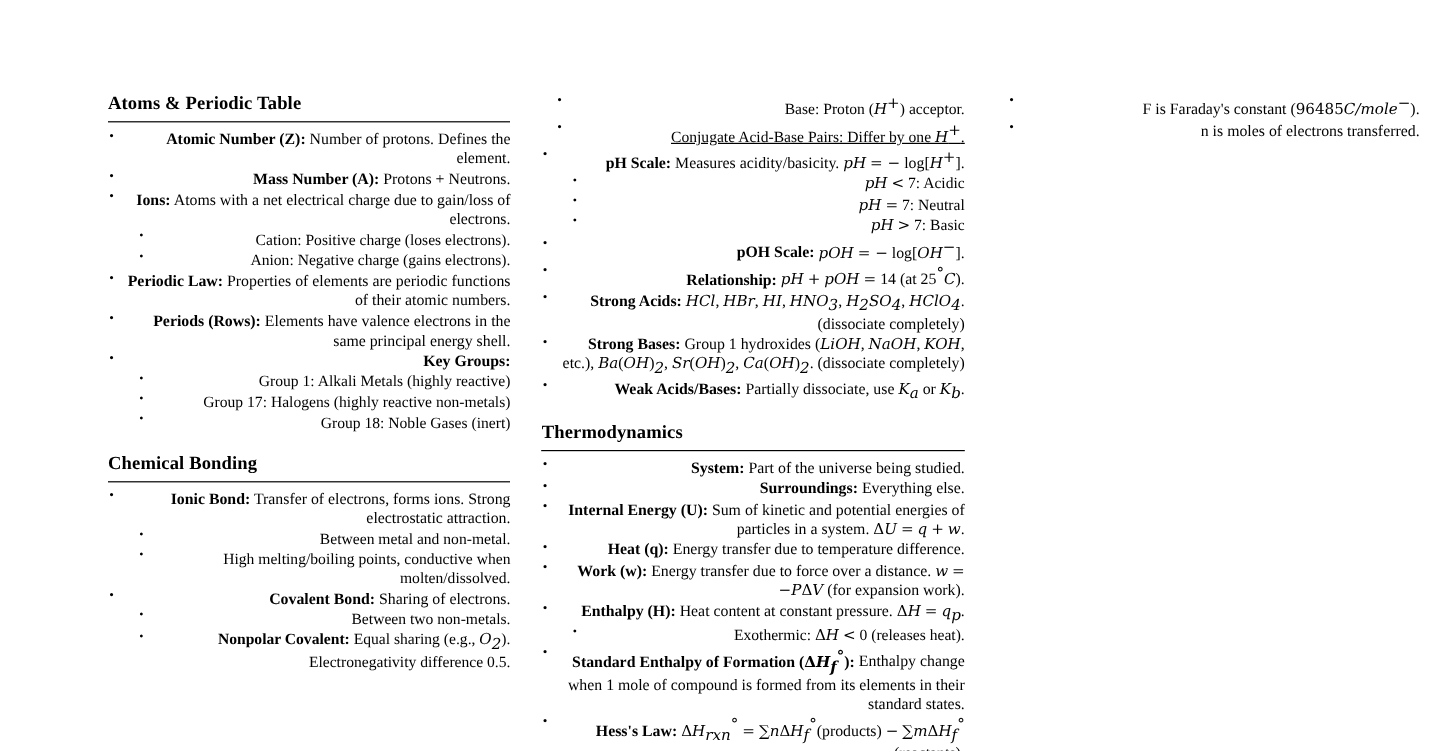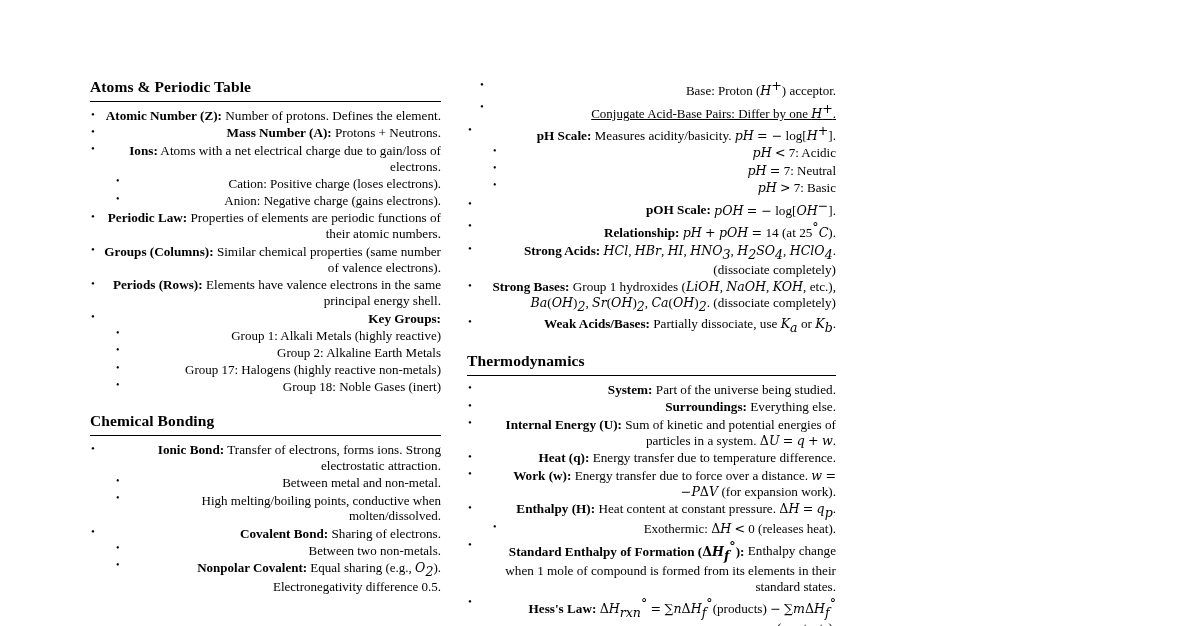--- a/index.html
+++ b/index.html
@@ -109,25 +109,23 @@
 
       <h2 class="section">Atoms &amp; Periodic Table</h2>
       <ul class="lvl1">
         <li><b>Atomic Number (Z):</b> <span>Number of protons. Defines the element.</span></li>
         <li><b>Mass Number (A):</b> <span>Protons + Neutrons.</span></li>
         <li><b>Ions:</b> <span>Atoms with a net electrical charge due to gain/loss of electrons.</span><ul class="lvl2">
               <li><span>Cation: Positive charge (loses electrons).</span></li>
               <li><span>Anion: Negative charge (gains electrons).</span></li>
             </ul></li>
         <li><b>Periodic Law:</b> <span>Properties of elements are periodic functions of their atomic numbers.</span></li>
-        <li><b>Groups (Columns):</b> <span>Similar chemical properties (same number of valence electrons).</span></li>
         <li><b>Periods (Rows):</b> <span>Elements have valence electrons in the same principal energy shell.</span></li>
         <li><b>Key Groups:</b> <ul class="lvl2">
               <li><span>Group 1: Alkali Metals (highly reactive)</span></li>
-              <li><span>Group 2: Alkaline Earth Metals</span></li>
               <li><span>Group 17: Halogens (highly reactive non-metals)</span></li>
               <li><span>Group 18: Noble Gases (inert)</span></li>
             </ul></li>
       </ul>
 
       <div class="section-gap"></div>
 
       <h2 class="section">Chemical Bonding</h2>
       <ul class="lvl1">
         <li><b>Ionic Bond:</b> <span>Transfer of electrons, forms ions. Strong electrostatic attraction.</span><ul class="lvl2">
@@ -168,15 +166,21 @@
         <li><b>Heat (q):</b> <span>Energy transfer due to temperature difference.</span></li>
         <li><b>Work (w):</b> <span>Energy transfer due to force over a distance. <i class="m">w</i> <span class="mu">=</span> <span class="mu">−</span><i class="m">P</i><span class="mu">Δ</span><i class="m">V</i> (for expansion work).</span></li>
         <li><b>Enthalpy (H):</b> <span>Heat content at constant pressure. <span class="mu">Δ</span><i class="m">H</i> <span class="mu">=</span> <i class="m">q</i><sub class="m">p</sub>.</span><ul class="lvl2">
               <li><span>Exothermic: <span class="mu">Δ</span><i class="m">H</i> <span class="mu">&lt;</span> 0 (releases heat).</span></li>
             </ul></li>
         <li><b>Standard Enthalpy of Formation (<span class="mu">Δ</span><i class="m">H</i><sub class="m">f</sub><sup class="mu">°</sup>):</b> <span>Enthalpy change when 1 mole of compound is formed from its elements in their standard states.</span></li>
         <li><b>Hess's Law:</b> <span><span class="mu">Δ</span><i class="m">H</i><sub class="m">rxn</sub><sup class="mu">°</sup> <span class="mu">=</span> <span class="mu">∑</span><i class="m">n</i><span class="mu">Δ</span><i class="m">H</i><sub class="m">f</sub><sup class="mu">°</sup>(products) <span class="mu">−</span> <span class="mu">∑</span><i class="m">m</i><span class="mu">Δ</span><i class="m">H</i><sub class="m">f</sub><sup class="mu">°</sup>(reactants).</span></li>
       </ul>
     </div>
 
+    <div class="col col3">
+      <ul class="lvl1">
+        <li><span>F is Faraday's constant (<span class="mu">96485</span><i class="m">C/mole</i><sup class="mu">−</sup>).</span></li>
+        <li><span>n is moles of electrons transferred.</span></li>
+      </ul>
+    </div>
 
   </div>
 </div>
 
 </body></html>

